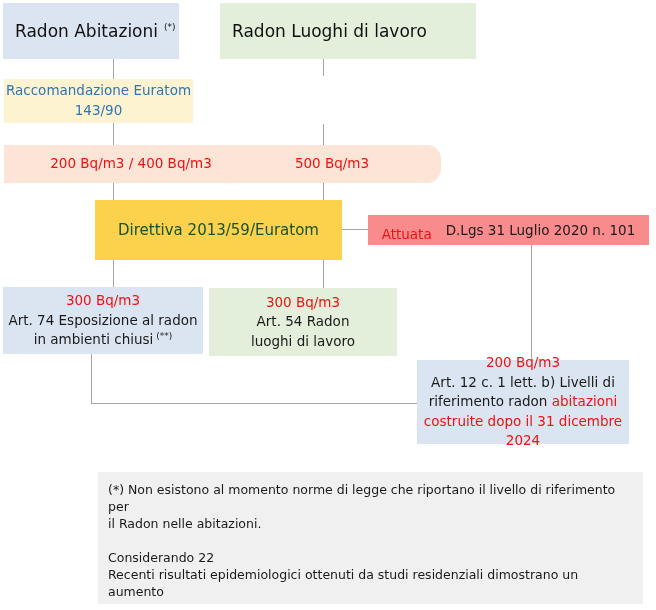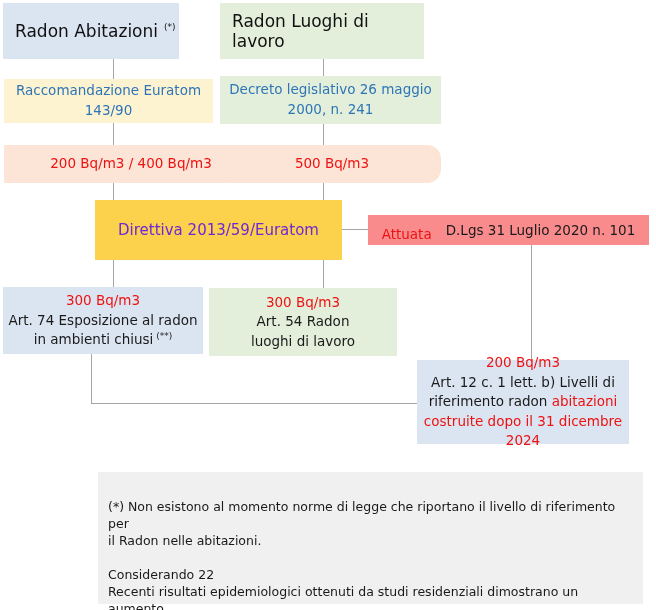--- a/index.html
+++ b/index.html
@@ -17,25 +17,25 @@
   .bg-cream{background:#fdf3d1;}
   .bg-peach{background:#fce4d6;}
   .bg-gold{background:#fcd14b;}
   .bg-salmon{background:#f98b8c;}
   .bg-grey{background:#f0f0f0;}
   .t-red{color:#ee1111;}
   .t-blue{color:#2e75b6;}
   .title-box{align-items:flex-start;text-align:left;padding-left:12px;font-size:17px;color:#111;}
   .title-box sup{font-size:9px;margin-left:6px;}
   .small{font-size:13.5px;line-height:1.45;}
-  .directive-box{font-size:15px;color:#6d28d9;}
+  .directive-box{font-size:15px;color:#14532d;}
   .attuata-box{flex-direction:row;font-size:13.5px;}
   .attuata-box .status{margin-right:14px;margin-top:8px;}
   .note-box{
-    position:absolute;box-sizing:border-box;padding:26px 10px;
+    position:absolute;box-sizing:border-box;padding:9px 10px;
     font-size:12.5px;line-height:1.36;text-align:left;color:#1a1a1a;
   }
   .note-box .para2{margin-top:17px;}
   sup{line-height:0;}
 </style>
 </head>
 <body>
 
 <div id="stage">
 
@@ -48,31 +48,27 @@
   <div class="line" style="left:323px;top:183px;width:1px;height:17px;"></div>
   <div class="line" style="left:323px;top:260px;width:1px;height:28px;"></div>
   <div class="line" style="left:342px;top:229px;width:26px;height:1px;"></div>
   <div class="line" style="left:531px;top:245px;width:1px;height:115px;"></div>
   <div class="line" style="left:91px;top:354px;width:1px;height:49px;"></div>
   <div class="line" style="left:91px;top:403px;width:326px;height:1px;"></div>
 
   <div class="box bg-blue title-box" style="left:3px;top:3px;width:176px;height:56px;">
     <div><span>Radon Abitazioni</span><sup>(*)</sup></div>
   </div>
-  <div class="box bg-green title-box" style="left:220px;top:3px;width:204px;height:56px;">
+  <div class="box bg-green title-box" style="left:220px;top:3px;width:256px;height:56px;">
     <div>Radon Luoghi di lavoro</div>
   </div>
 
-  <div class="box bg-cream small t-blue" style="left:4px;top:79px;width:209px;height:44px;">
+  <div class="box bg-cream small t-blue" style="left:4px;top:79px;width:189px;height:44px;">
     <div>Raccomandazione Euratom</div>
     <div>143/90</div>
-  </div>
-  <div class="box bg-green small t-blue" style="left:220px;top:76px;width:221px;height:48px;">
-    <div>Decreto legislativo 26 maggio</div>
-    <div>2000, n. 241</div>
   </div>
 
   <div class="box bg-peach small t-red" style="left:4px;top:145px;width:254px;height:38px;">
     <div>200 Bq/m3 / 400 Bq/m3</div>
   </div>
   <div class="box bg-peach small t-red" style="left:223px;top:145px;width:218px;height:38px;border-radius:14px;">
     <div>500 Bq/m3</div>
   </div>
 
   <div class="box bg-gold directive-box" style="left:95px;top:200px;width:247px;height:60px;">

